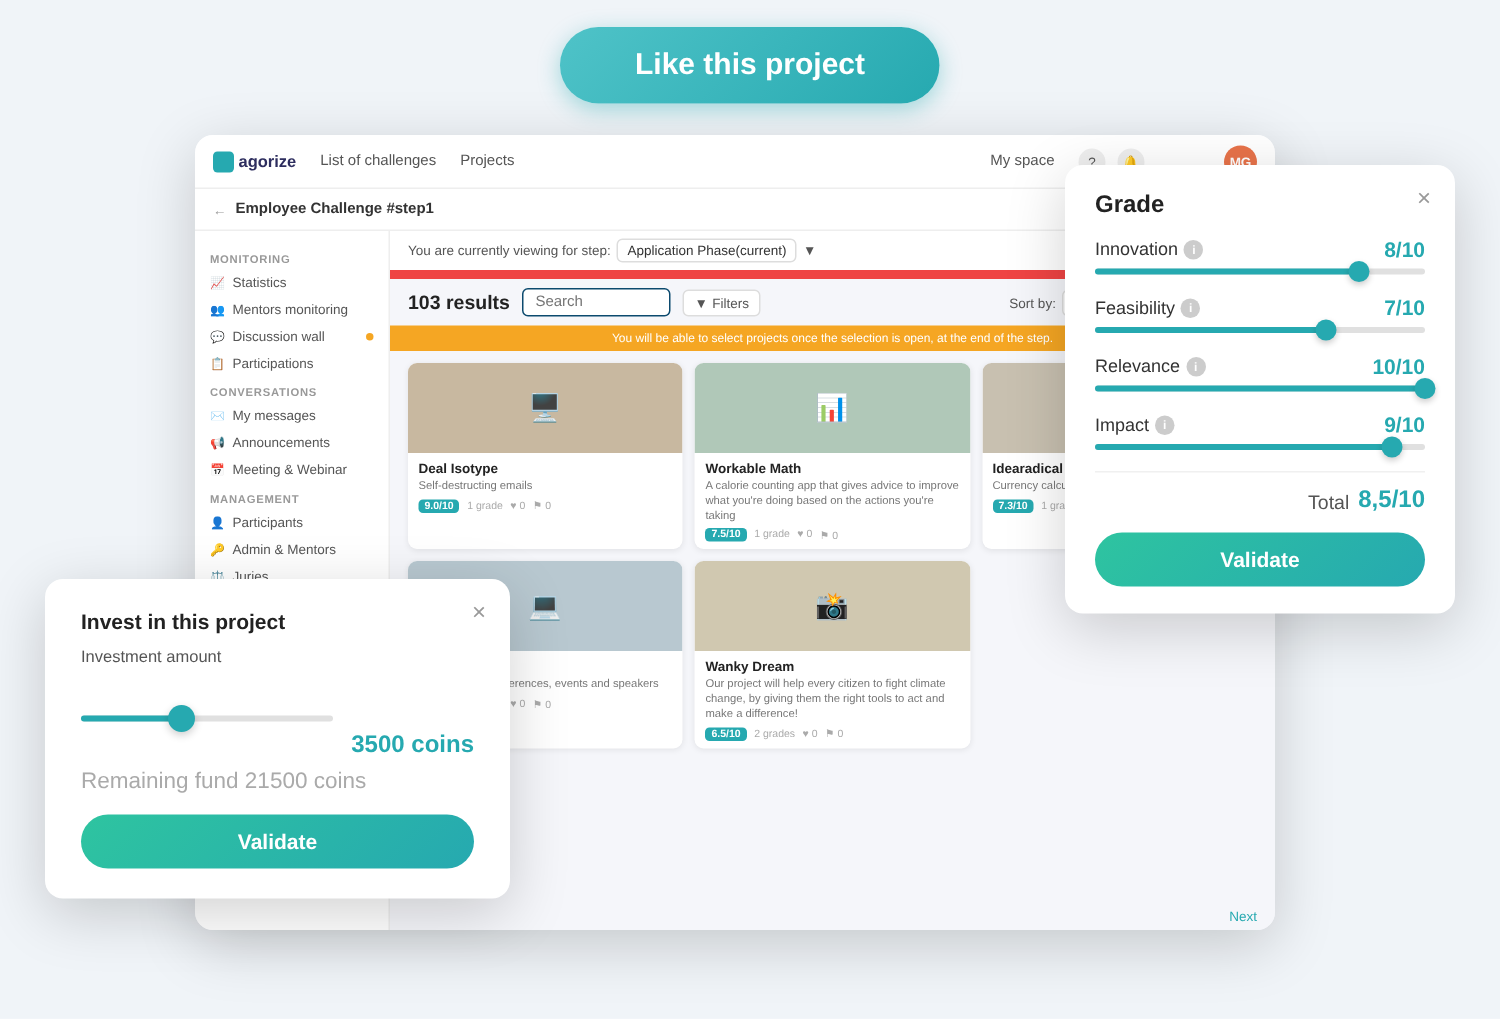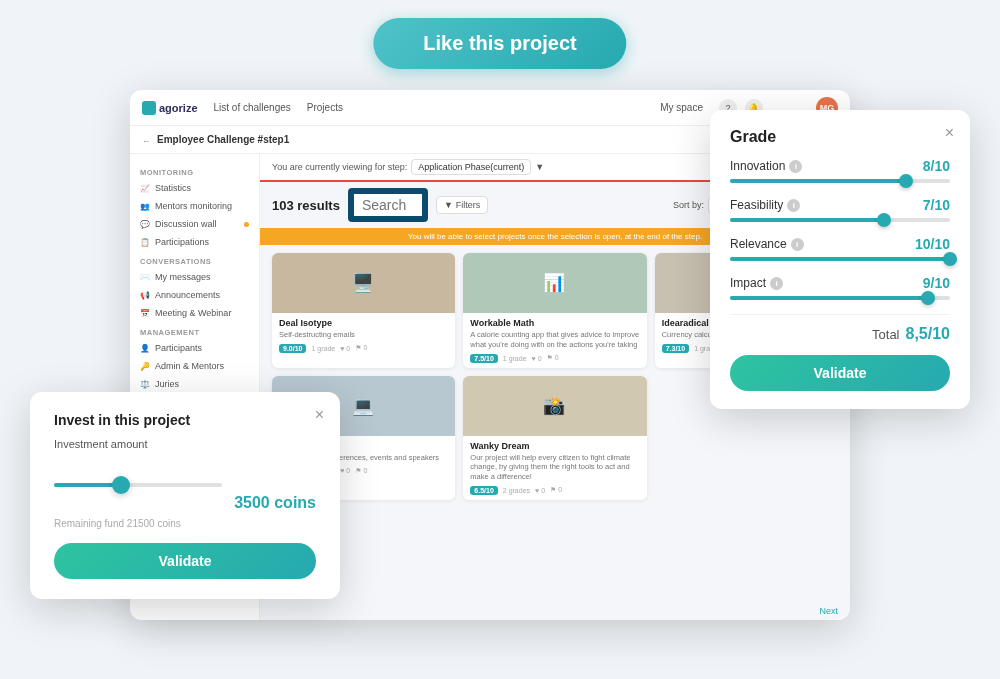--- a/index.html
+++ b/index.html
@@ -187,21 +187,21 @@
       flex-direction: column;
       overflow: hidden;
     }
 
     
     .step-bar {
       background: white;
       padding: 5px 12px;
       font-size: 9px;
       color: #555;
-      border-bottom: 2px solid #ef4444;
+      border-bottom: 6px solid #ef4444;
       display: flex;
       align-items: center;
       gap: 4px;
       flex-shrink: 0;
     }
     .step-dropdown {
       background: white;
       border: 1px solid #ddd;
       border-radius: 4px;
       padding: 2px 6px;
@@ -217,25 +217,25 @@
       gap: 8px;
       background: #f5f6fa;
       flex-shrink: 0;
     }
     .results-count {
       font-size: 13px;
       font-weight: 700;
       color: #222;
     }
     .search-box {
-      border: 6px solid #0c4a6e;
+      border: 1px solid #0c4a6e;
       border-radius: 4px;
       padding: 3px 8px;
-      font-size: 14px;
-      width: 80px;
+      font-size: 10px;
+      width: 99px;
       background: white;
     }
     .filter-btn {
       display: flex;
       align-items: center;
       gap: 3px;
       font-size: 9px;
       color: #555;
       border: 1px solid #ddd;
       border-radius: 4px;
@@ -527,21 +527,21 @@
       box-shadow: 0 2px 6px rgba(0,0,0,0.2);
     }
     .invest-amount {
       font-size: 16px;
       font-weight: 700;
       color: #26a9b0;
       white-space: nowrap;
       margin-top: 36px;
     }
     .invest-remaining {
-      font-size: 10px;
+      font-size: 15px;
       color: #aaa;
       margin-bottom: 14px;
     }
     .invest-validate-btn {
       width: 100%;
       background: linear-gradient(135deg, #2ec4a0, #26a9b0);
       color: white;
       border: none;
       border-radius: 25px;
       padding: 10px;
@@ -687,21 +687,21 @@
                 <span class="meta-icon">♥ 0</span>
                 <span class="meta-icon">⚑ 0</span>
               </div>
             </div>
           </div>
 
           <div class="project-card">
             <div class="project-img-placeholder" style="background:#b0c8b8;">📊</div>
             <div class="project-info">
               <div class="project-name">Workable Math</div>
-              <div class="project-desc">A calorie counting app that gives advice to improve what you're doing with on the actions you're taking</div>
+              <div class="project-desc">A calorie counting app that gives advice to improve what you're doing based on the actions you're taking</div>
               <div class="project-meta">
                 <span class="grade-badge">
                   <span>7.5/10</span>
                 </span>
                 <span class="meta-icon">1 grade</span>
                 <span class="meta-icon">♥ 0</span>
                 <span class="meta-icon">⚑ 0</span>
               </div>
             </div>
           </div>

